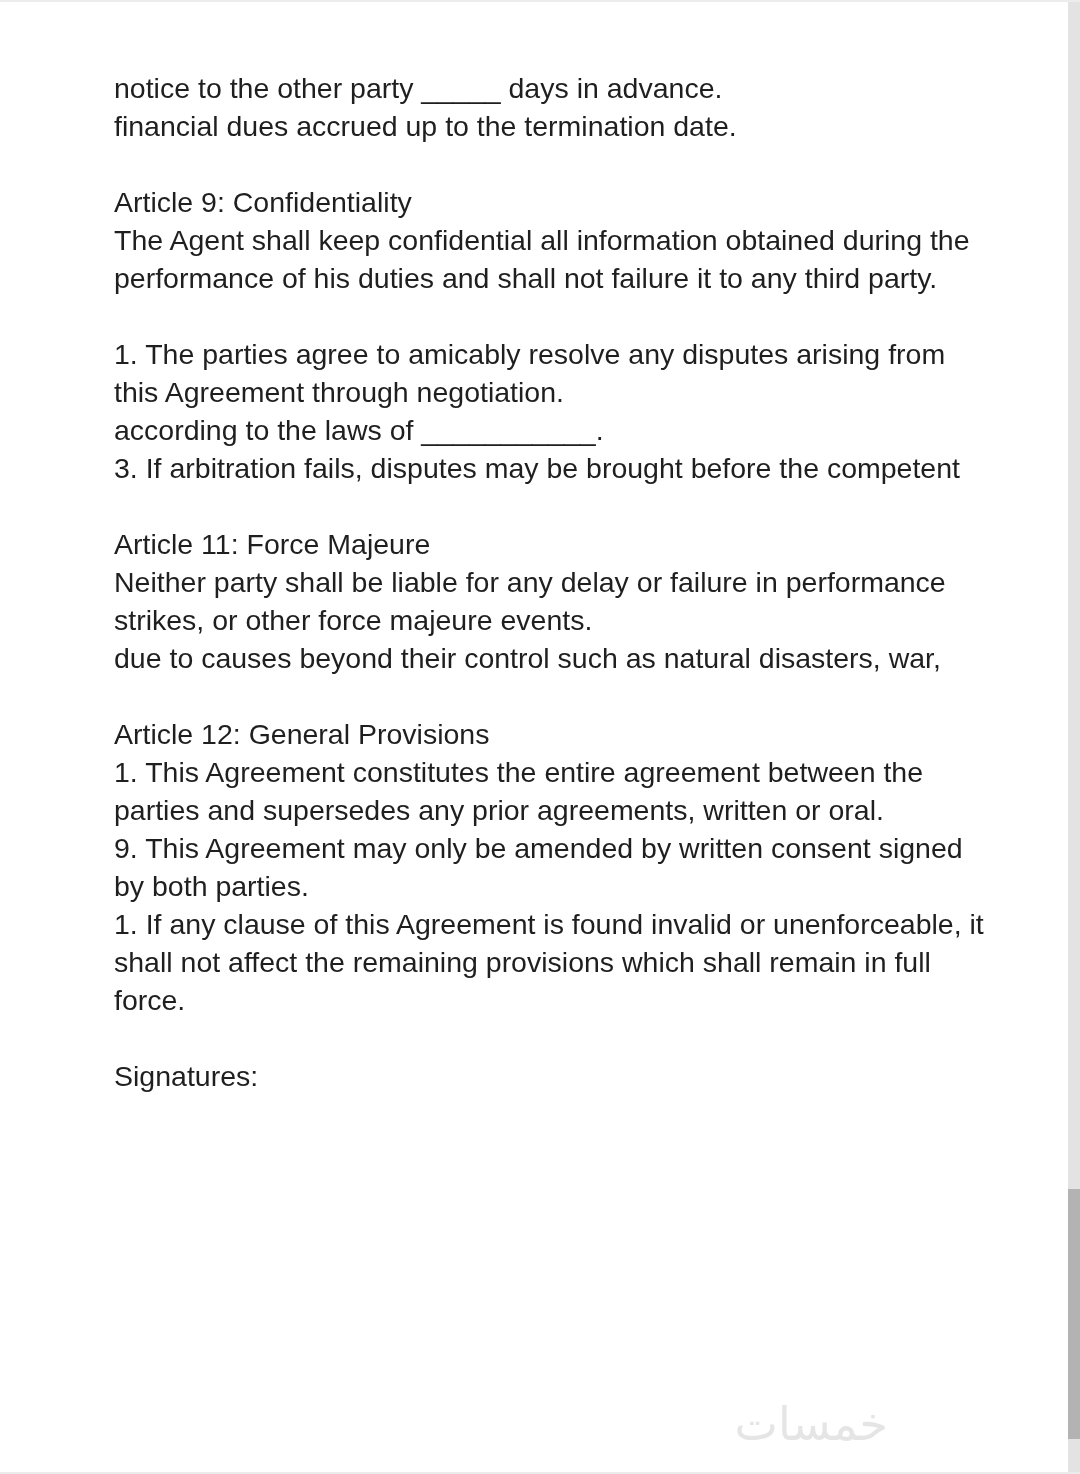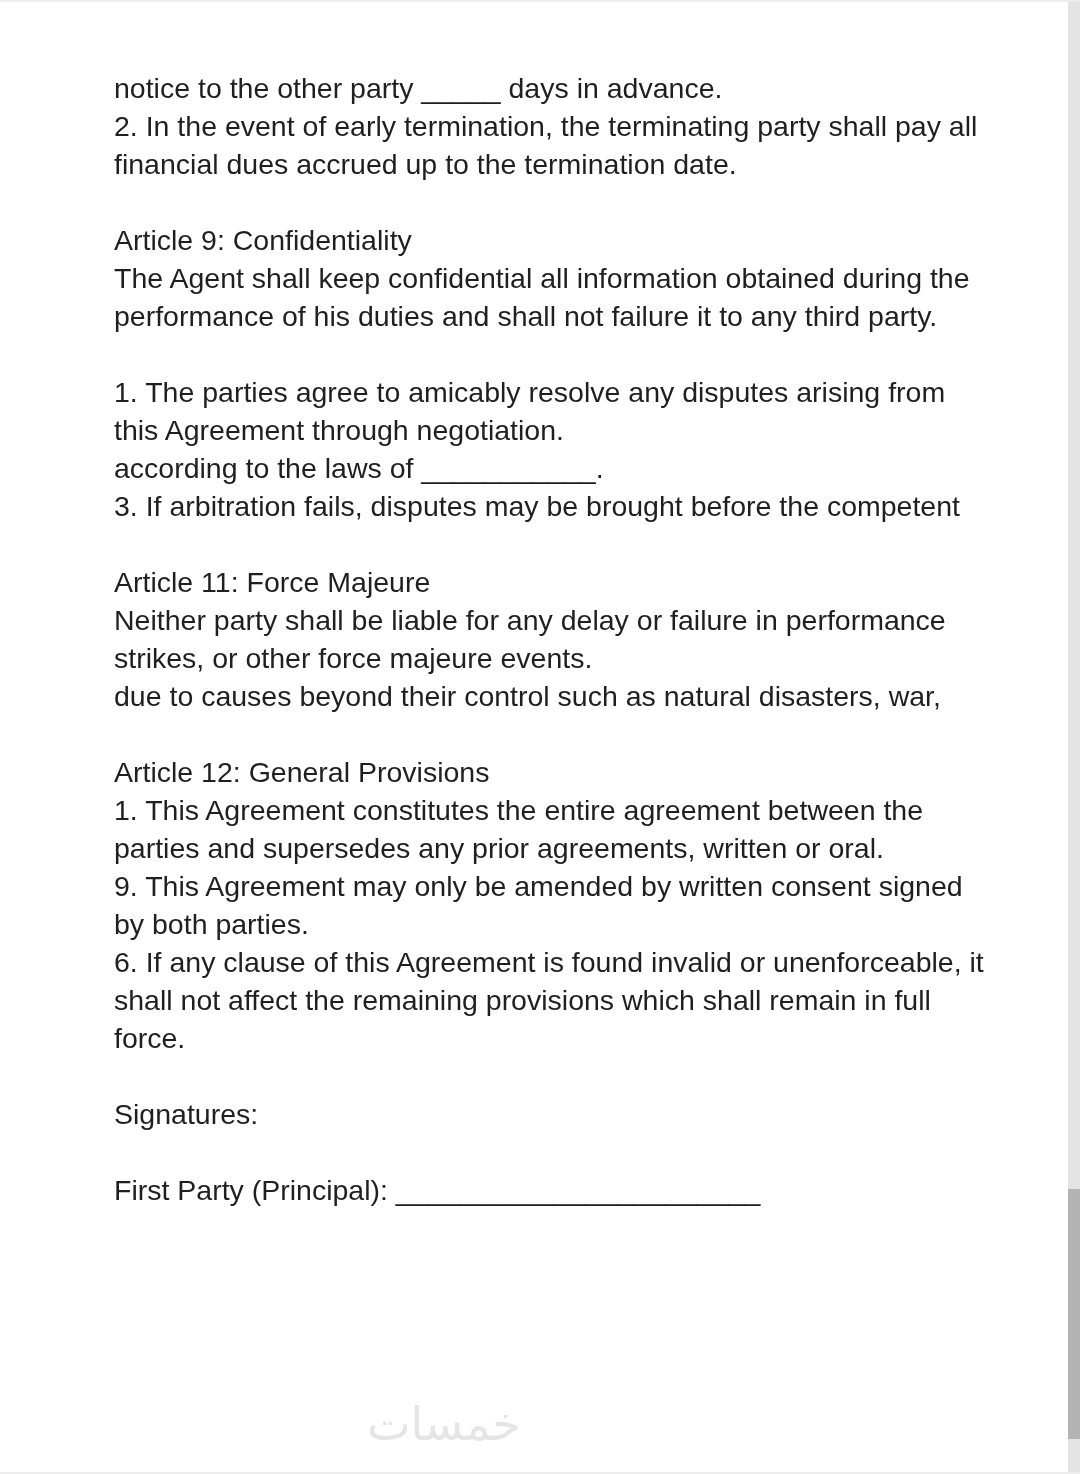--- a/index.html
+++ b/index.html
@@ -38,37 +38,36 @@
   .scrollbar{
     position:absolute;top:2px;right:0;width:12px;height:1472px;
     background:var(--track);
   }
   .scrollbar-thumb{
     position:absolute;left:0;width:12px;
     background:var(--thumb);
   }
   .watermark{
     position:absolute;top:1398px;left:0;width:888px;
-    text-align:center;
+    text-align:right;
     color:var(--watermark);
     font-size:46px;line-height:52px;
     font-family:"DejaVu Sans",sans-serif;
     direction:rtl;
     user-select:none;
   }
 </style>
 </head>
 <body>
 
 <div class="top-border"></div>
 
 <div class="doc-content">
   <div>
       <div class="doc-line">notice to the other party _____ days in advance.</div>
-      <div class="doc-line">2. In the event of early termination, the terminating party shall pay all</div>
       <div class="doc-line">financial dues accrued up to the termination date.</div>
       <div class="doc-line">&nbsp;</div>
       <div class="doc-line">Article 9: Confidentiality</div>
       <div class="doc-line">The Agent shall keep confidential all information obtained during the</div>
       <div class="doc-line">performance of his duties and shall not failure it to any third party.</div>
       <div class="doc-line">&nbsp;</div>
       <div class="doc-line">1. The parties agree to amicably resolve any disputes arising from</div>
       <div class="doc-line">this Agreement through negotiation.</div>
       <div class="doc-line">according to the laws of ___________.</div>
       <div class="doc-line">3. If arbitration fails, disputes may be brought before the competent</div>
@@ -76,27 +75,26 @@
       <div class="doc-line">Article 11: Force Majeure</div>
       <div class="doc-line">Neither party shall be liable for any delay or failure in performance</div>
       <div class="doc-line">strikes, or other force majeure events.</div>
       <div class="doc-line">due to causes beyond their control such as natural disasters, war,</div>
       <div class="doc-line">&nbsp;</div>
       <div class="doc-line">Article 12: General Provisions</div>
       <div class="doc-line">1. This Agreement constitutes the entire agreement between the</div>
       <div class="doc-line">parties and supersedes any prior agreements, written or oral.</div>
       <div class="doc-line">9. This Agreement may only be amended by written consent signed</div>
       <div class="doc-line">by both parties.</div>
-      <div class="doc-line">6. If any clause of this Agreement is found invalid or unenforceable, it</div>
+      <div class="doc-line">1. If any clause of this Agreement is found invalid or unenforceable, it</div>
       <div class="doc-line">shall not affect the remaining provisions which shall remain in full</div>
       <div class="doc-line">force.</div>
       <div class="doc-line">&nbsp;</div>
       <div class="doc-line">Signatures:</div>
       <div class="doc-line">&nbsp;</div>
-      <div class="doc-line">First Party (Principal): _______________________</div>
     </div>
 </div>
 
 <div class="watermark">خمسات</div>
 
 <div class="scrollbar">
   <div class="scrollbar-thumb" style="top: 1187px; height: 250px;"></div>
 </div>
 
 <div class="bottom-border"></div>

